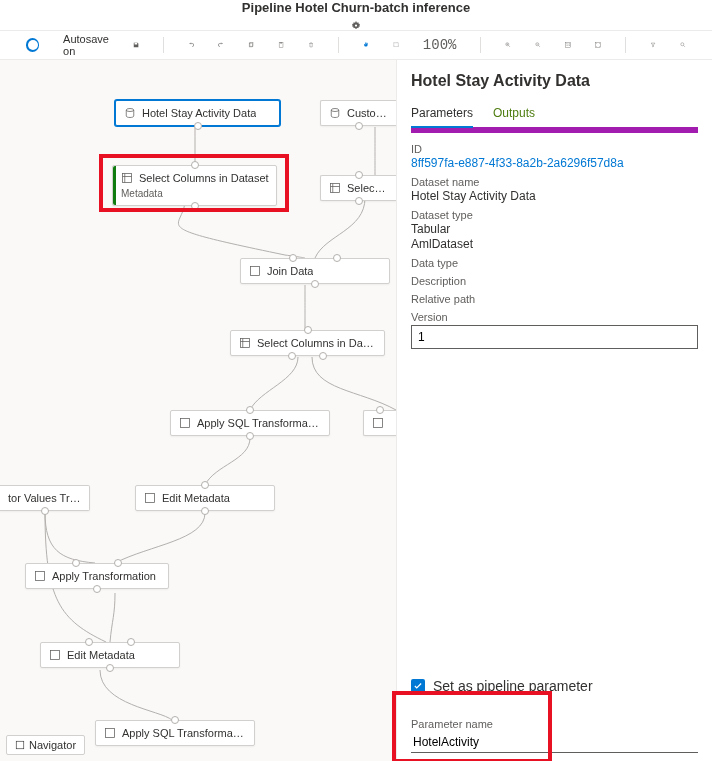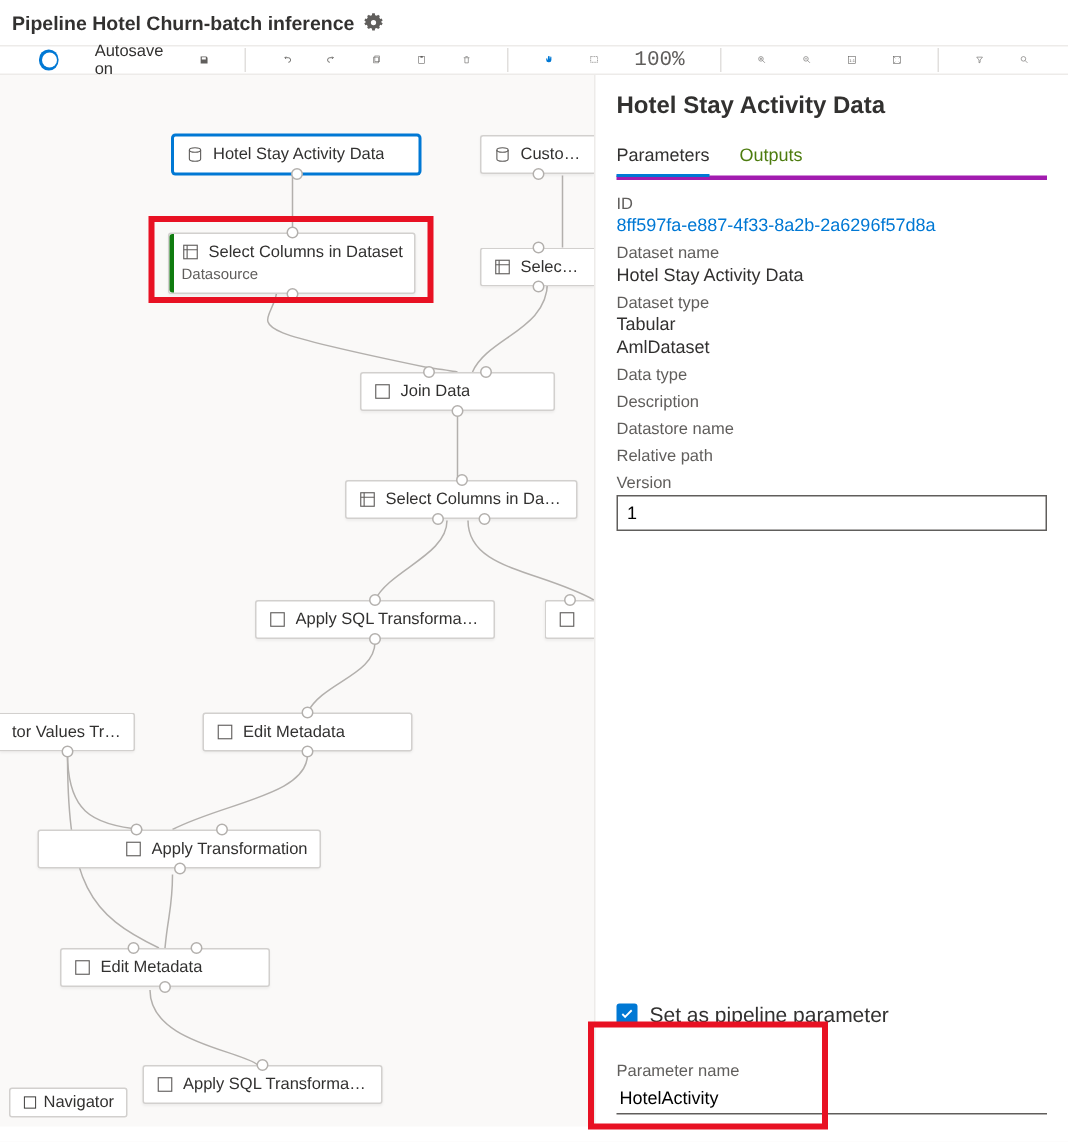--- a/index.html
+++ b/index.html
@@ -12,27 +12,28 @@
     overflow: hidden;
     background: #fff;
     position: relative;
   }
   .header {
     display: flex;
     align-items: center;
     height: 30px;
     padding: 0 8px;
     gap: 6px;
+    flex-direction: column;
   }
   .header-title { font-size: 13px; font-weight: 600; }
   .gear { width: 14px; height: 14px; color: #605e5c; }
   .toolbar {
     display: flex;
     align-items: center;
-    height: 20px;
+    height: 30px;
     padding: 0 26px;
     gap: 24px;
     border-bottom: 1px solid #edebe9;
     border-top: 1px solid #edebe9;
   }
   .toggle {
     width: 30px; height: 14px; border-radius: 8px;
     background: #0078d4; position: relative;
   }
   .toggle::after {
@@ -87,21 +88,21 @@
     padding:3px 8px; font-size:11px; display:flex; gap:4px; align-items:center;
   }
   .panel {
     flex: 1; height: 100%;
     border-left: 1px solid #edebe9;
     padding: 12px 14px 0 14px;
     position: relative;
     background:#fff;
   }
   .panel h2 { font-size: 16px; font-weight: 600; margin-bottom: 12px; }
-  .tabs { display:flex; gap:20px; border-bottom:3px solid #a21caf; margin-bottom:10px; font-size:12px; }
+  .tabs { display:flex; gap:20px; border-bottom:6px solid #a21caf; margin-bottom:10px; font-size:12px; }
   .tab { padding: 4px 0 6px 0; cursor:pointer; color:#4d7c0f; }
   .tab.active { color:#323130; border-bottom:2px solid #0078d4; margin-bottom:-1px; }
   .field-label { font-size: 11px; color:#605e5c; margin-top:6px; }
   .field-value { font-size: 12px; color:#323130; margin-top:1px; }
   .field-link { font-size: 12px; color:#0078d4; margin-top:1px; }
   .version-input {
     width: 100%; height: 24px; border:1px solid #605e5c;
     padding: 0 6px; font-size:12px; margin-top:2px;
   }
   .bottom-sec {
@@ -224,36 +225,36 @@
 
     <div class="node hasstatus" style="left:112px; top:105px; width:165px;">
       <div class="greenbar"></div>
       <div class="row1">
         <svg class="nicon" viewBox="0 0 16 16">
             <rect x="2" y="2" width="12" height="12" fill="none" stroke="currentColor"></rect>
             <path stroke="currentColor" d="M5 2v12M2 6h12"></path>
           </svg>
         <span class="nt">Select Columns in Dataset</span>
       </div>
-      <span class="status">Datasource</span>
+      <span class="status">Metadata</span>
       <div class="port top"></div>
         <div class="port bot"></div>
     </div>
 
     <div class="node" style="left:320px; top:115px; width:76px; border-right:none; border-radius:2px 0 0 2px;">
       <svg class="nicon" viewBox="0 0 16 16">
           <rect x="2" y="2" width="12" height="12" fill="none" stroke="currentColor"></rect>
           <path stroke="currentColor" d="M5 2v12M2 6h12"></path>
         </svg>
       <span class="nt">Select Colum</span>
       <div class="port top"></div>
         <div class="port bot"></div>
     </div>
 
-    <div class="node" style="left:240px; top:198px; width:130px;">
+    <div class="node" style="left:240px; top:198px; width:150px;">
       <svg class="nicon" viewBox="0 0 16 16">
           <rect x="2" y="2" width="12" height="12" fill="none" stroke="currentColor"></rect>
         </svg>
       <span class="nt">Join Data</span>
       <div class="port top" style="left:35%"></div>
         <div class="port top" style="left:65%"></div>
         <div class="port bot"></div>
     </div>
 
     <div class="node" style="left:230px; top:270px; width:155px;">
@@ -291,21 +292,21 @@
 
     <div class="node" style="left:135px; top:425px; width:140px;">
       <svg class="nicon" viewBox="0 0 16 16">
           <rect x="2" y="2" width="12" height="12" fill="none" stroke="currentColor"></rect>
         </svg>
       <span class="nt">Edit Metadata</span>
       <div class="port top"></div>
         <div class="port bot"></div>
     </div>
 
-    <div class="node" style="left:25px; top:503px; width:189px;justify-content:flex-end;">
+    <div class="node" style="left:25px; top:503px; width:144px;">
       <svg class="nicon" viewBox="0 0 16 16">
           <rect x="2" y="2" width="12" height="12" fill="none" stroke="currentColor"></rect>
         </svg>
       <span class="nt">Apply Transformation</span>
       <div class="port top" style="left:35%"></div>
         <div class="port top" style="left:65%"></div>
         <div class="port bot"></div>
     </div>
 
     <div class="node" style="left:40px; top:582px; width:140px;">
@@ -351,21 +352,20 @@
 
     <div class="field-label">Dataset type</div>
     <div class="field-value">Tabular</div>
 
     <div class="field-value">AmlDataset</div>
 
     <div class="field-label">Data type</div>
 
     <div class="field-label">Description</div>
 
-    <div class="field-label">Datastore name</div>
     <div class="field-label">Relative path</div>
 
     <div class="field-label">Version</div>
     <input class="version-input" value="1" style="">
 
     <div class="bottom-sec">
       <div class="cb-row">
         <span class="cb">
           <svg viewBox="0 0 16 16">
               <path fill="none" stroke="currentColor" stroke-width="2" d="M3 8l3 3 7-7"></path>

